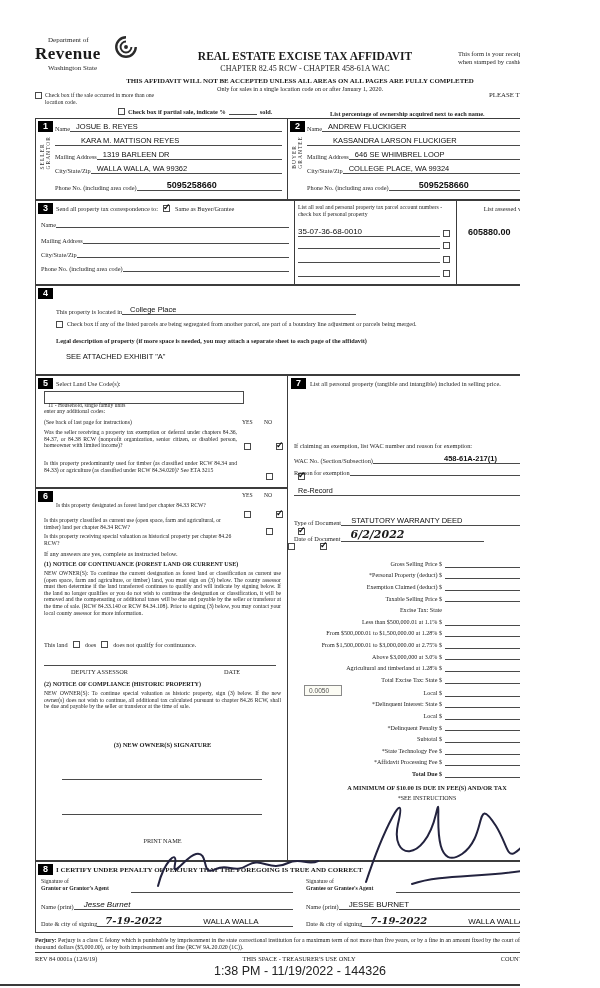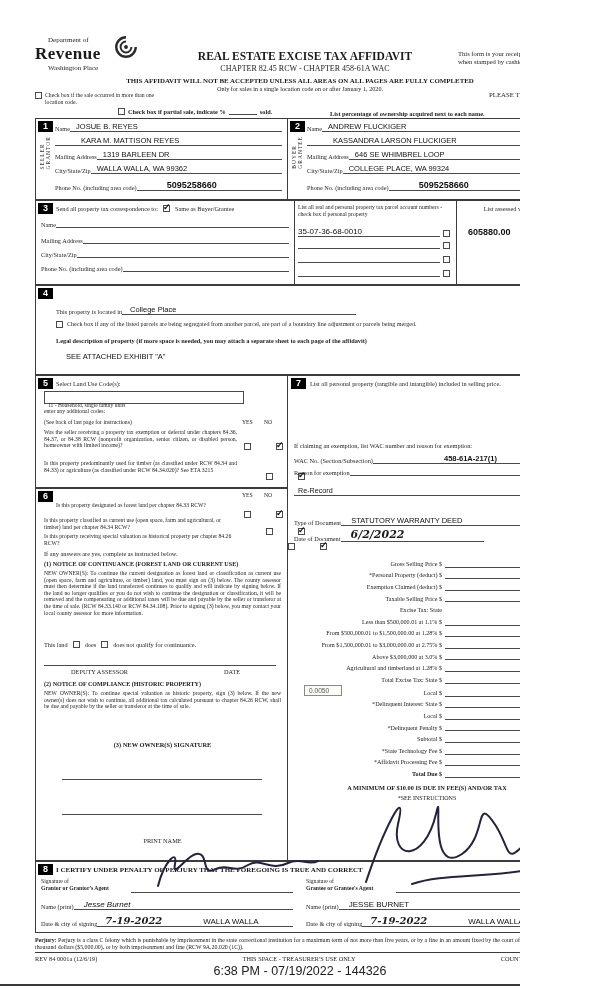--- a/index.html
+++ b/index.html
@@ -40,21 +40,21 @@
 </head>
 <body>
 
 <div class="page">
 
   <div class="abs" style="left:35px; top:36px;">
     <div style="display:flex; gap:4px; align-items:flex-start;">
       <div>
         <div class="lbl" style="font-size:7px; padding-left:13px;">Department of</div>
         <div style="font:bold 17px 'Liberation Serif', serif; letter-spacing:0.5px;">Revenue</div>
-        <div class="lbl" style="font-size:7px; padding-left:13px;">Washington Place</div>
+        <div class="lbl" style="font-size:7px; padding-left:13px;">Washington State</div>
       </div>
       <svg class="abs" style="left:78px; top:-2px;" width="26" height="26" viewBox="0 0 24 24">
         <path d="M12 3 A9 9 0 1 0 21 12" fill="none" stroke="#2a2a2a" stroke-width="2.2"></path>
         <path d="M12 7 A5 5 0 1 0 17 12" fill="none" stroke="#2a2a2a" stroke-width="1.8"></path>
         <circle cx="12" cy="12" r="1.8" fill="#2a2a2a"></circle>
       </svg>
     </div>
   </div>
 
   <div class="abs ctr" style="left:150px; top:50px; width:310px;">
@@ -416,16 +416,16 @@
     <span class="bold">Perjury:</span>
     <span>Perjury is a class C felony which is punishable by imprisonment in the state correctional institution for a maximum term of not more than five years, or by a fine in an amount fixed by the court of not more than five thousand dollars ($5,000.00), or by both imprisonment and fine (RCW 9A.20.020 (1C)).</span>
   </div>
 
   <div class="abs" style="left:35px; top:952px; width:530px; border-top:1px solid #3c3c3c; padding-top:2px; display:flex; justify-content:space-between; font-size:6.3px;">
     <span>REV 84 0001a (12/6/19)</span>
     <span>THIS SPACE - TREASURER'S USE ONLY</span>
     <span>COUNTY TREASURER</span>
   </div>
 
-  <div class="abs ctr" style="left:0; top:964px; width:600px; font-family:'Liberation Sans', sans-serif; font-size:12.5px; color:#222;">6:38 PM - 07/19/2022 - 144326</div>
+  <div class="abs ctr" style="left:0; top:964px; width:600px; font-family:'Liberation Sans', sans-serif; font-size:12.5px; color:#222;">1:38 PM - 11/19/2022 - 144326</div>
 
   <div class="abs" style="left:0; top:984px; width:600px; height:2px; background:#3a3a3a;"></div>
 </div>
 
 </body></html>

